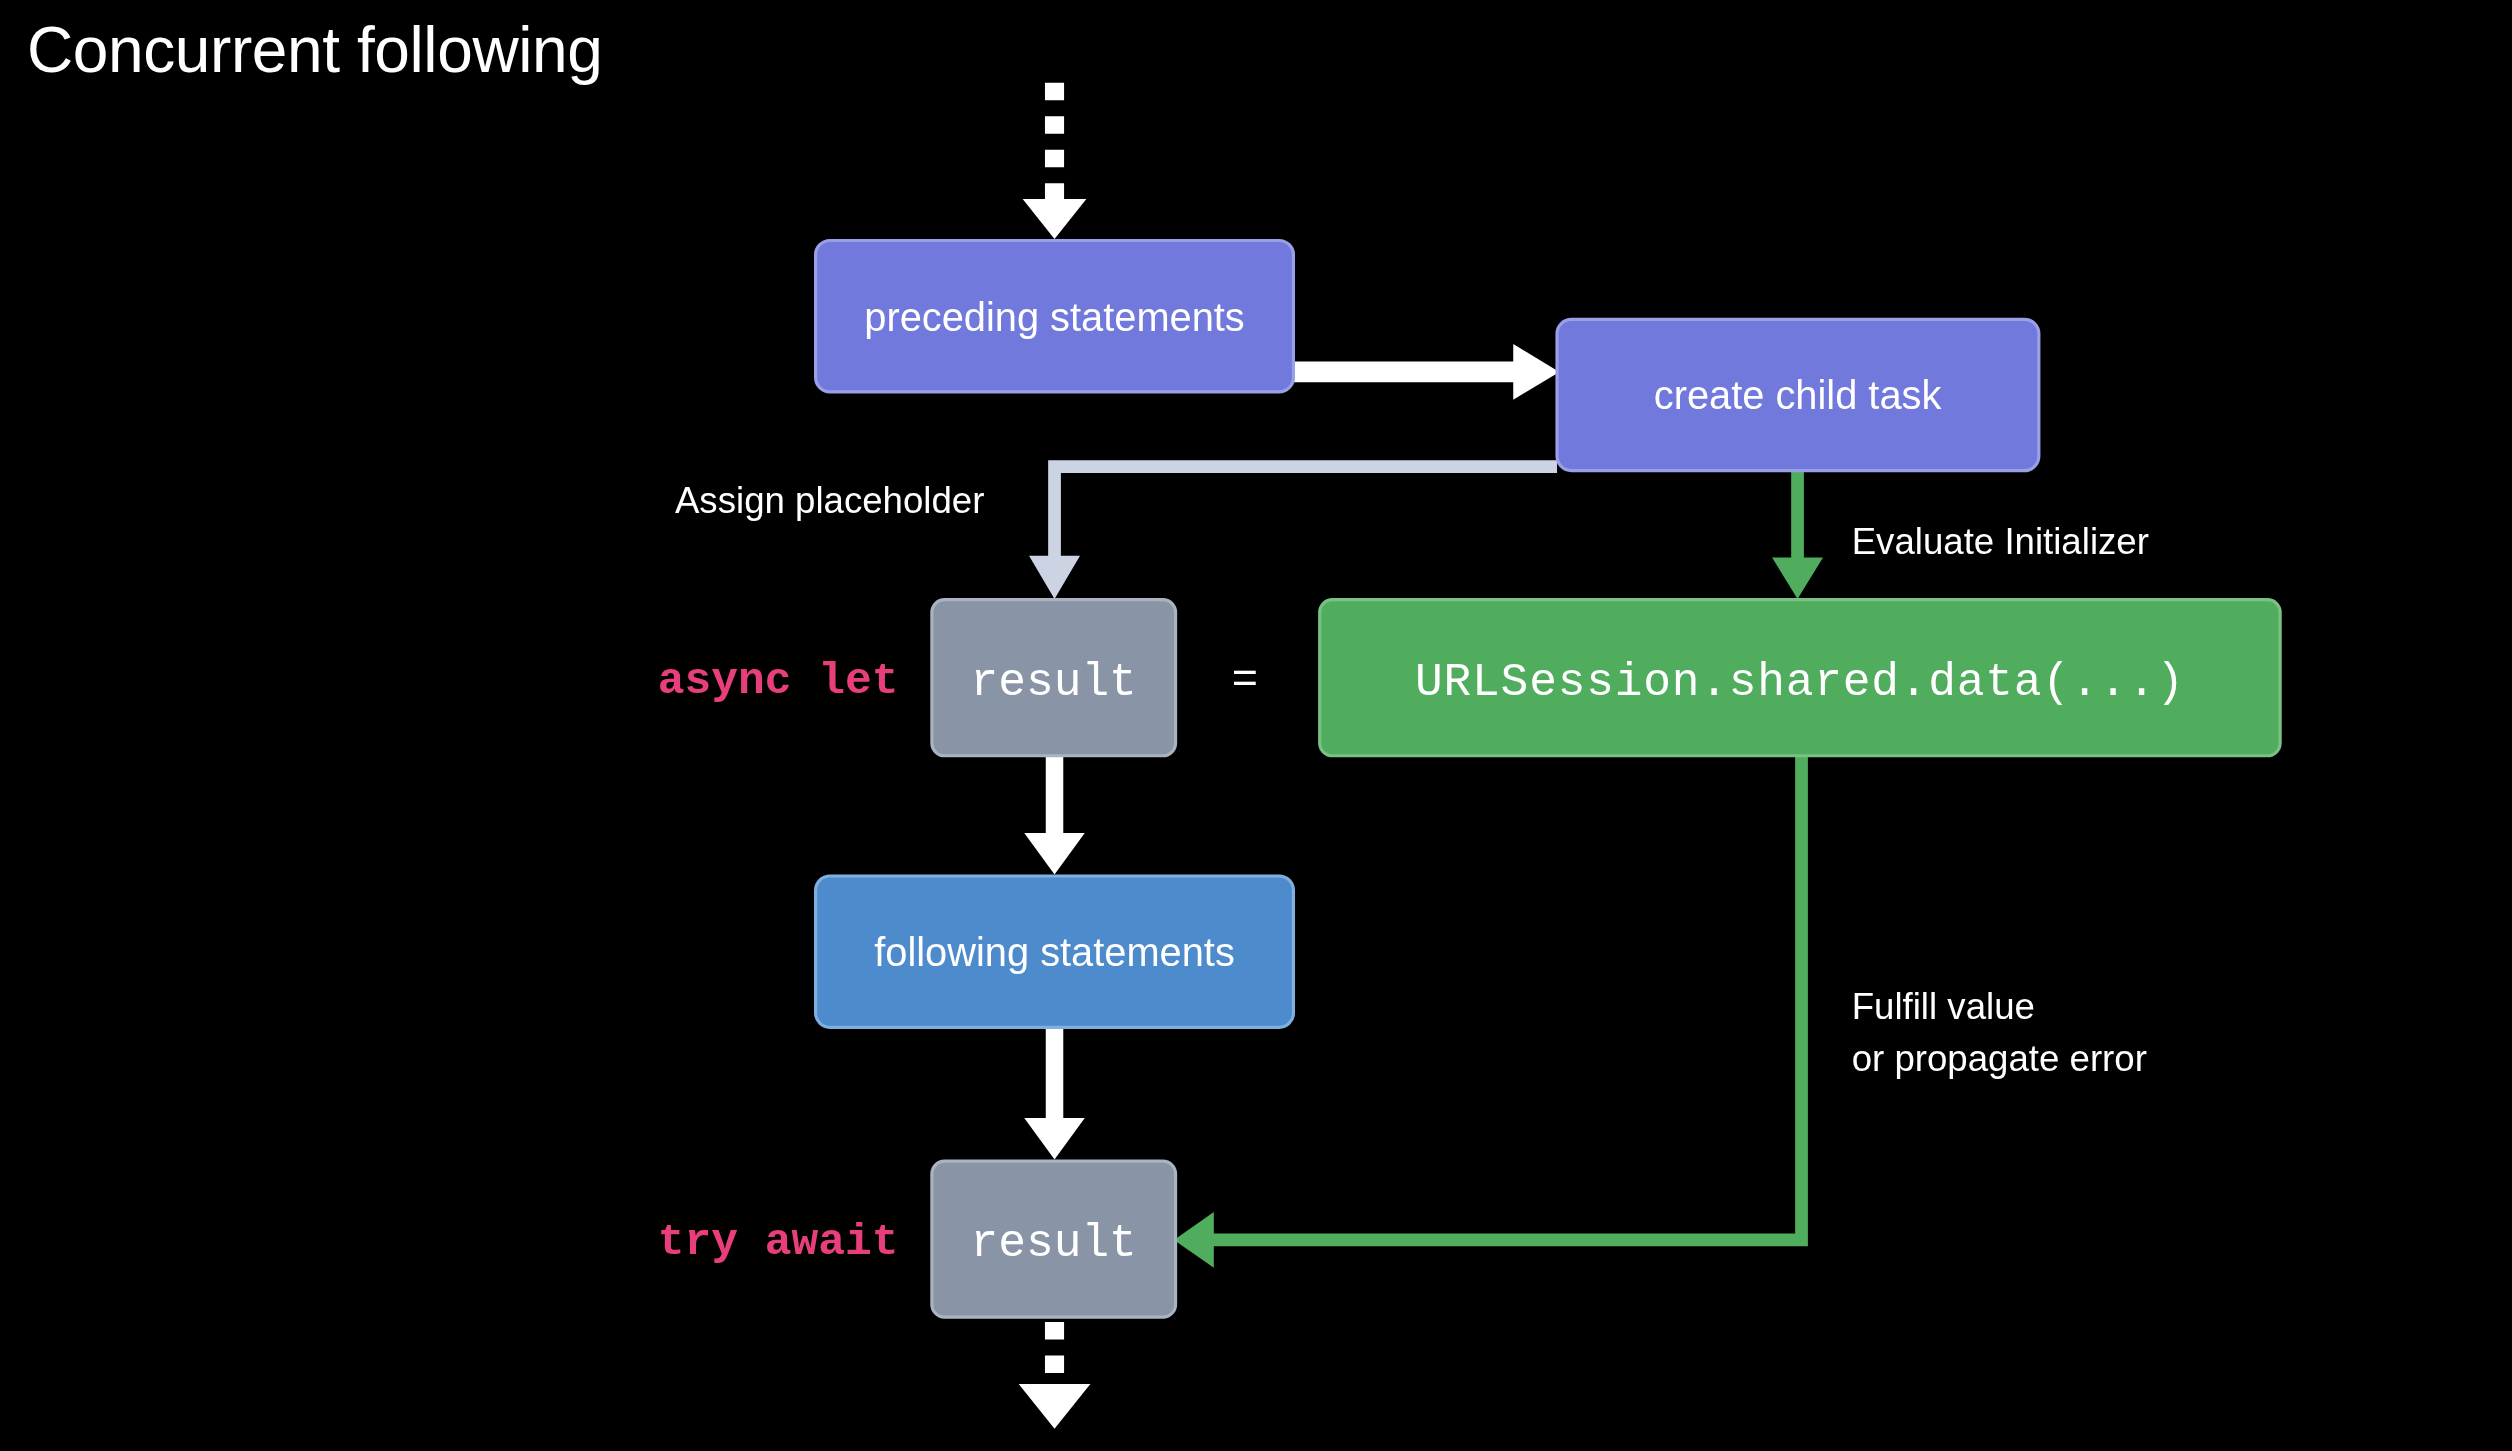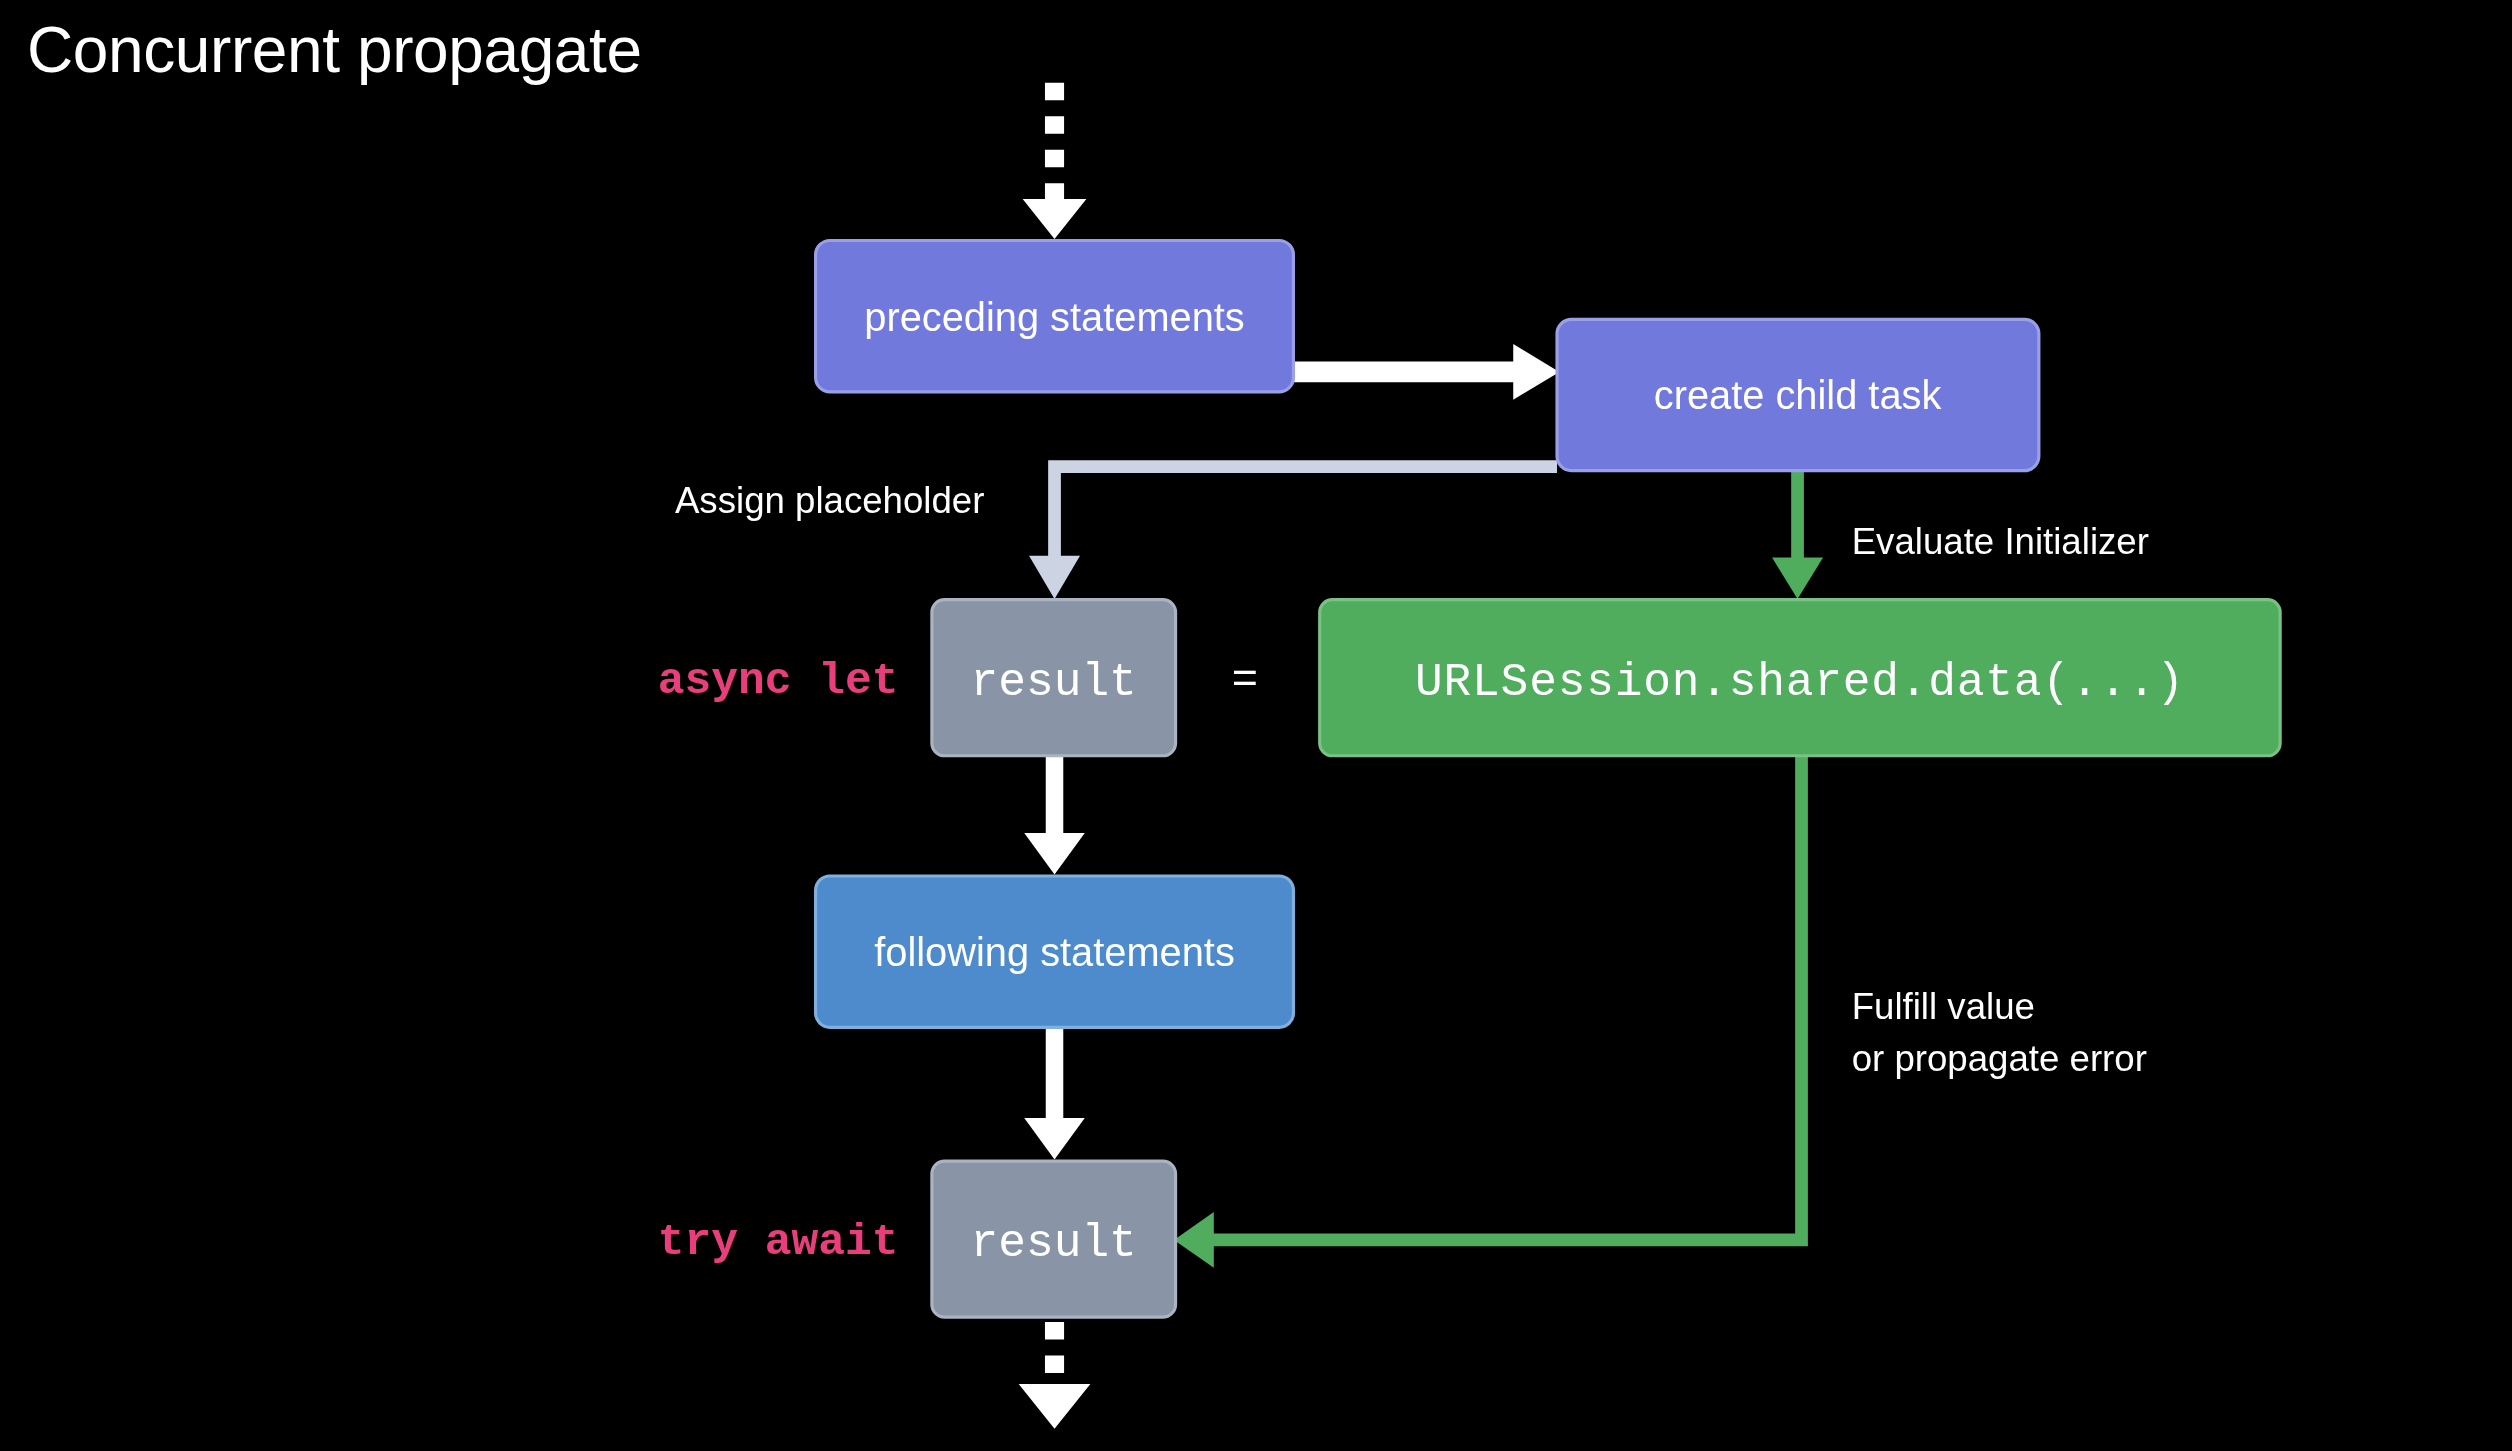--- a/index.html
+++ b/index.html
@@ -82,21 +82,21 @@
     dominant-baseline: middle;
   }
   .anno-label.right { text-anchor: start; }
   .anno-label.left  { text-anchor: end; }
 </style>
 </head>
 <body>
 
 <div id="slide">
 
-  <div id="title">Concurrent propagate</div>
+  <div id="title">Concurrent following</div>
 
   <svg id="diagram" viewBox="0 0 3154 1822" xmlns="http://www.w3.org/2000/svg">
 
     <g>
       <line x1="1324" y1="104" x2="1324" y2="252" stroke="#ffffff" stroke-width="24" stroke-dasharray="22 20"></line>
       <path d="M 1284 250 L 1364 250 L 1324 300 Z" fill="#ffffff"></path>
     </g>
 
     <g>
       <line x1="1624" y1="467" x2="1915" y2="467" stroke="#ffffff" stroke-width="26"></line>

